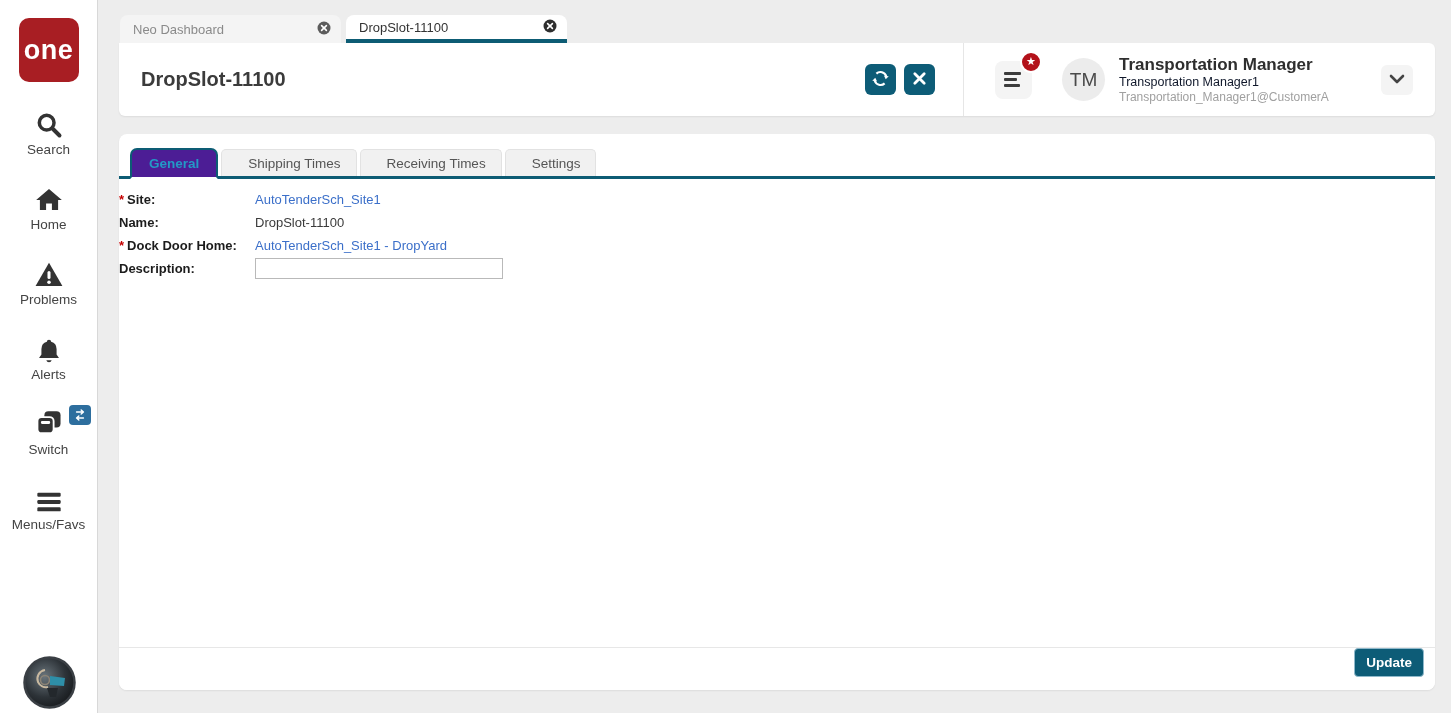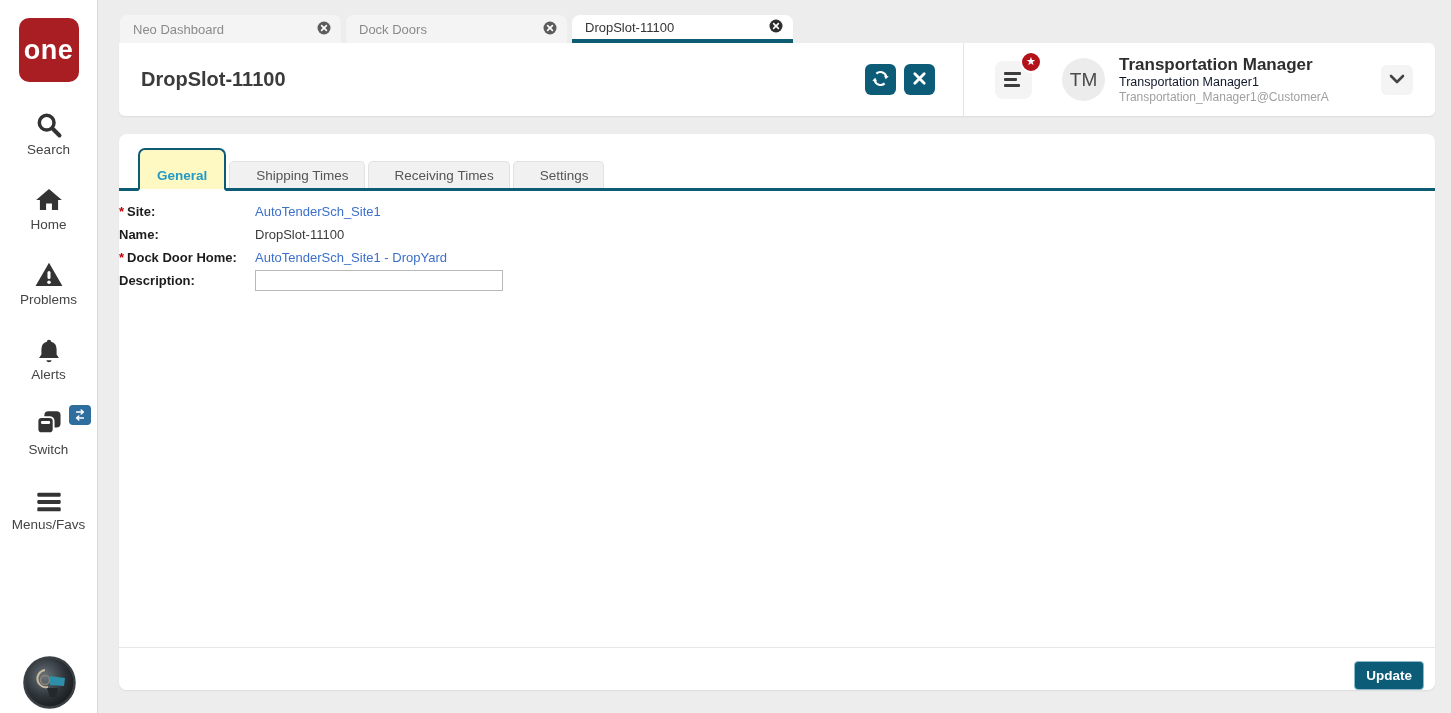--- a/index.html
+++ b/index.html
@@ -34,31 +34,31 @@
   .user-block { margin-left:14px; width:232px; line-height:1.25; }
   .user-role { font-size:17px; font-weight:bold; color:#2e2e2e; }
   .user-name { font-size:12.5px; color:#0f172a; }
   .user-account { font-size:12px; color:#a0a0a0; }
   .chev-btn { width:32px; height:30px; background:#f4f4f4; border:none; border-radius:6px; margin-left:30px; margin-right:22px; cursor:pointer; display:flex; align-items:center; justify-content:center; }
 
   
   .main-card { position:absolute; left:119px; top:134px; width:1316px; height:556px; background:#fff; border-radius:8px; box-shadow:0 1px 2px rgba(0,0,0,0.07); }
   .dtab-row { padding:14px 0 0 11px; border-bottom:3px solid #0d5c74; display:flex; align-items:flex-end; }
   .dtab { padding:6px 15px 5px 26px; font-size:13.5px; color:#555; background:#f1f1f1; border:1px solid #e2e2e2; border-bottom:none; border-radius:5px 5px 0 0; margin-left:3px; cursor:pointer; white-space:nowrap; }
-  .dtab.active { background:#fef9c3; color:#2399c6; font-weight:bold; border:2px solid #0d5c74; border-bottom:2px solid #fff; margin-bottom:-3px; padding:18px 17px 6px 17px; border-radius:7px 7px 0 0; margin-left:8px; position:relative; z-index:2; }
+  .dtab.active { background:#4c1d95; color:#2399c6; font-weight:bold; border:2px solid #0d5c74; border-bottom:2px solid #fff; margin-bottom:-3px; padding:6px 17px 6px 17px; border-radius:7px 7px 0 0; margin-left:0; position:relative; z-index:2; }
 
   .form-area { margin-top:9px; }
   .field-row { display:flex; align-items:center; min-height:23px; }
   .field-label { width:131px; text-align:left; font-size:13px; font-weight:bold; color:#1c1c1c; white-space:nowrap; }
   .req { color:#c40000; margin-right:3px; font-weight:bold; }
   .field-value { margin-left:5px; font-size:13px; color:#3a3a3a; }
   a.link-value { color:#3b6fc9; text-decoration:none; cursor:pointer; }
   .desc-input { margin-left:5px; width:248px; height:21px; border:1px solid #b9b9b9; font-size:13px; padding:0 4px; font-family:"Liberation Sans", sans-serif; }
 
-  .card-footer { position:absolute; left:0; right:0; bottom:0; height:43px; border-top:1px solid #e7e7e7; border-radius:0 0 8px 8px; display:flex; align-items:flex-end; justify-content:flex-end; padding-right:11px; background:#fff; }
+  .card-footer { position:absolute; left:0; right:0; bottom:0; height:43px; border-top:1px solid #e7e7e7; border-radius:0 0 8px 8px; display:flex; align-items:flex-start; justify-content:flex-end; padding-right:11px; background:#fff; }
   .update-btn { background:#0d5c77; color:#fff; border:1px solid #8fb9cb; border-radius:4px; padding:6px 11px; font-size:13.5px; font-weight:600; cursor:pointer; font-family:"Liberation Sans", sans-serif; }
 </style>
 </head>
 <body>
 
 <div class="sidebar">
   <div class="app-logo">
     <span>one</span>
   </div>
 
@@ -152,29 +152,20 @@
 <div class="tabstrip">
   <div class="wtab">
     <span class="wtab-label">Neo Dashboard</span>
     <span>
       <svg width="14" height="14" viewBox="0 0 14 14">
           <circle cx="7" cy="7" r="6.5" fill="#5c5c5c"></circle>
           <path d="M4.6 4.6 l4.8 4.8 M9.4 4.6 l-4.8 4.8" stroke="#fff" stroke-width="1.6" stroke-linecap="round"></path>
         </svg>
     </span>
   </div>
-  <div class="wtab">
-    <span class="wtab-label">Dock Doors</span>
-    <span>
-      <svg width="14" height="14" viewBox="0 0 14 14">
-          <circle cx="7" cy="7" r="6.5" fill="#5c5c5c"></circle>
-          <path d="M4.6 4.6 l4.8 4.8 M9.4 4.6 l-4.8 4.8" stroke="#fff" stroke-width="1.6" stroke-linecap="round"></path>
-        </svg>
-    </span>
-  </div>
   <div class="wtab active">
     <span class="wtab-label">DropSlot-11100</span>
     <span>
       <svg width="14" height="14" viewBox="0 0 14 14">
           <circle cx="7" cy="7" r="6.5" fill="#2e2e2e"></circle>
           <path d="M4.6 4.6 l4.8 4.8 M9.4 4.6 l-4.8 4.8" stroke="#fff" stroke-width="1.6" stroke-linecap="round"></path>
         </svg>
     </span>
   </div>
 </div>

